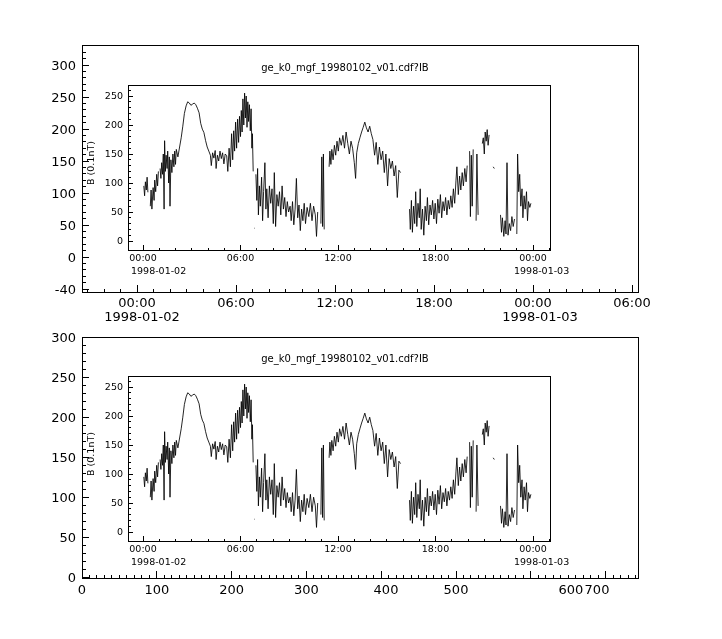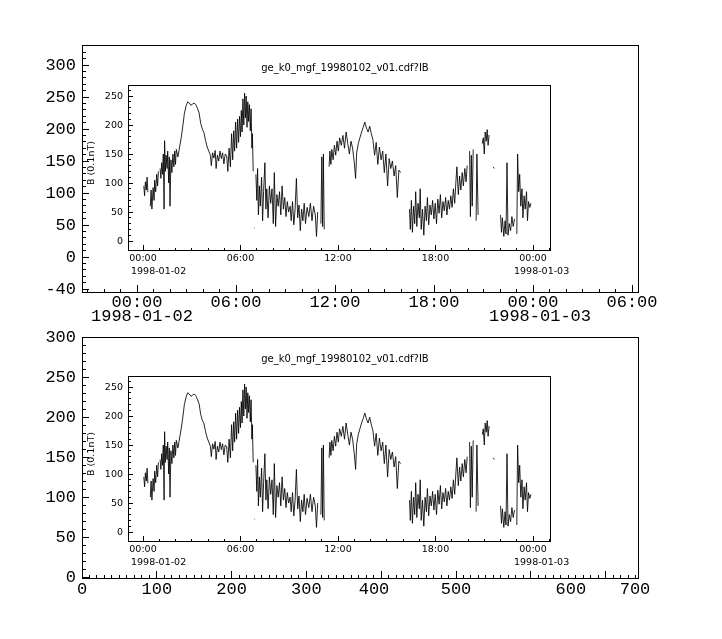--- a/index.html
+++ b/index.html
@@ -1,20 +1,20 @@
 <!DOCTYPE html>
 <html><head>
 <meta charset="utf-8">
 <style>
   html,body{margin:0;padding:0;background:#ffffff;}
   #page{position:relative;width:722px;height:639px;background:#ffffff;overflow:hidden;
         font-family:"DejaVu Sans",sans-serif;color:#000;}
   #plot-svg{position:absolute;left:0;top:0;}
   .lbl{position:absolute;color:#000;white-space:nowrap;}
-  .f13{font-size:17px;line-height:13px;font-family:Liberation Mono, monospace;}
+  .f13{font-size:13px;line-height:13px;}
   .f10{font-size:10px;line-height:11px;}
   .f95{font-size:9.5px;line-height:10px;}
   .mid{transform:translateX(-50%);}
   .vmid{transform:translate(-100%,-50%);}
   .title-t{left:345px;top:62px;transform:translateX(-50%);}
   .title-b{left:345px;top:353px;transform:translateX(-50%);}
   .ylab-t{left:91px;top:163px;transform:translate(-50%,-50%) rotate(-90deg);}
   .ylab-b{left:91px;top:454px;transform:translate(-50%,-50%) rotate(-90deg);}
   .idate-lt{left:131px;top:266px;}
   .idate-rt{left:514px;top:266px;}
@@ -381,24 +381,24 @@
     <div class="lbl f13 vmid" style="left: 76px; top: 377px;">250</div>
     <div class="lbl f13 vmid" style="left: 76px; top: 417px;">200</div>
     <div class="lbl f13 vmid" style="left: 76px; top: 457px;">150</div>
     <div class="lbl f13 vmid" style="left: 76px; top: 497px;">100</div>
     <div class="lbl f13 vmid" style="left: 76px; top: 537px;">50</div>
     <div class="lbl f13 vmid" style="left: 76px; top: 577px;">0</div>
     <div class="lbl f13 mid" style="left: 82px; top: 583px;">0</div>
     <div class="lbl f13 mid" style="left: 156.8px; top: 583px;">100</div>
     <div class="lbl f13 mid" style="left: 231.6px; top: 583px;">200</div>
     <div class="lbl f13 mid" style="left: 306.4px; top: 583px;">300</div>
-    <div class="lbl f13 mid" style="left: 374px; top: 583px; text-align: center;">400</div>
+    <div class="lbl f13 mid" style="left: 386px; top: 583px; text-align: center;">400</div>
     <div class="lbl f13 mid" style="left: 456px; top: 583px;">500</div>
     <div class="lbl f13 mid" style="left: 530.8px; top: 583px; margin-left: 40px;">600</div>
-    <div class="lbl f13 mid" style="left: 635px; top: 583px; text-align: center;">700</div>
+    <div class="lbl f13 mid" style="left: 597px; top: 583px; text-align: center;">700</div>
     <div class="lbl f95 vmid" style="left: 123px; top: 96px;">250</div>
     <div class="lbl f95 vmid" style="left: 123px; top: 125px;">200</div>
     <div class="lbl f95 vmid" style="left: 123px; top: 154px;">150</div>
     <div class="lbl f95 vmid" style="left: 123px; top: 183px;">100</div>
     <div class="lbl f95 vmid" style="left: 123px; top: 212px;">50</div>
     <div class="lbl f95 vmid" style="left: 123px; top: 241px;">0</div>
     <div class="lbl f95 mid" style="left: 143px; top: 253px;">00:00</div>
     <div class="lbl f95 mid" style="left: 240.5px; top: 253px;">06:00</div>
     <div class="lbl f95 mid" style="left: 338px; top: 253px;">12:00</div>
     <div class="lbl f95 mid" style="left: 435.5px; top: 253px;">18:00</div>

